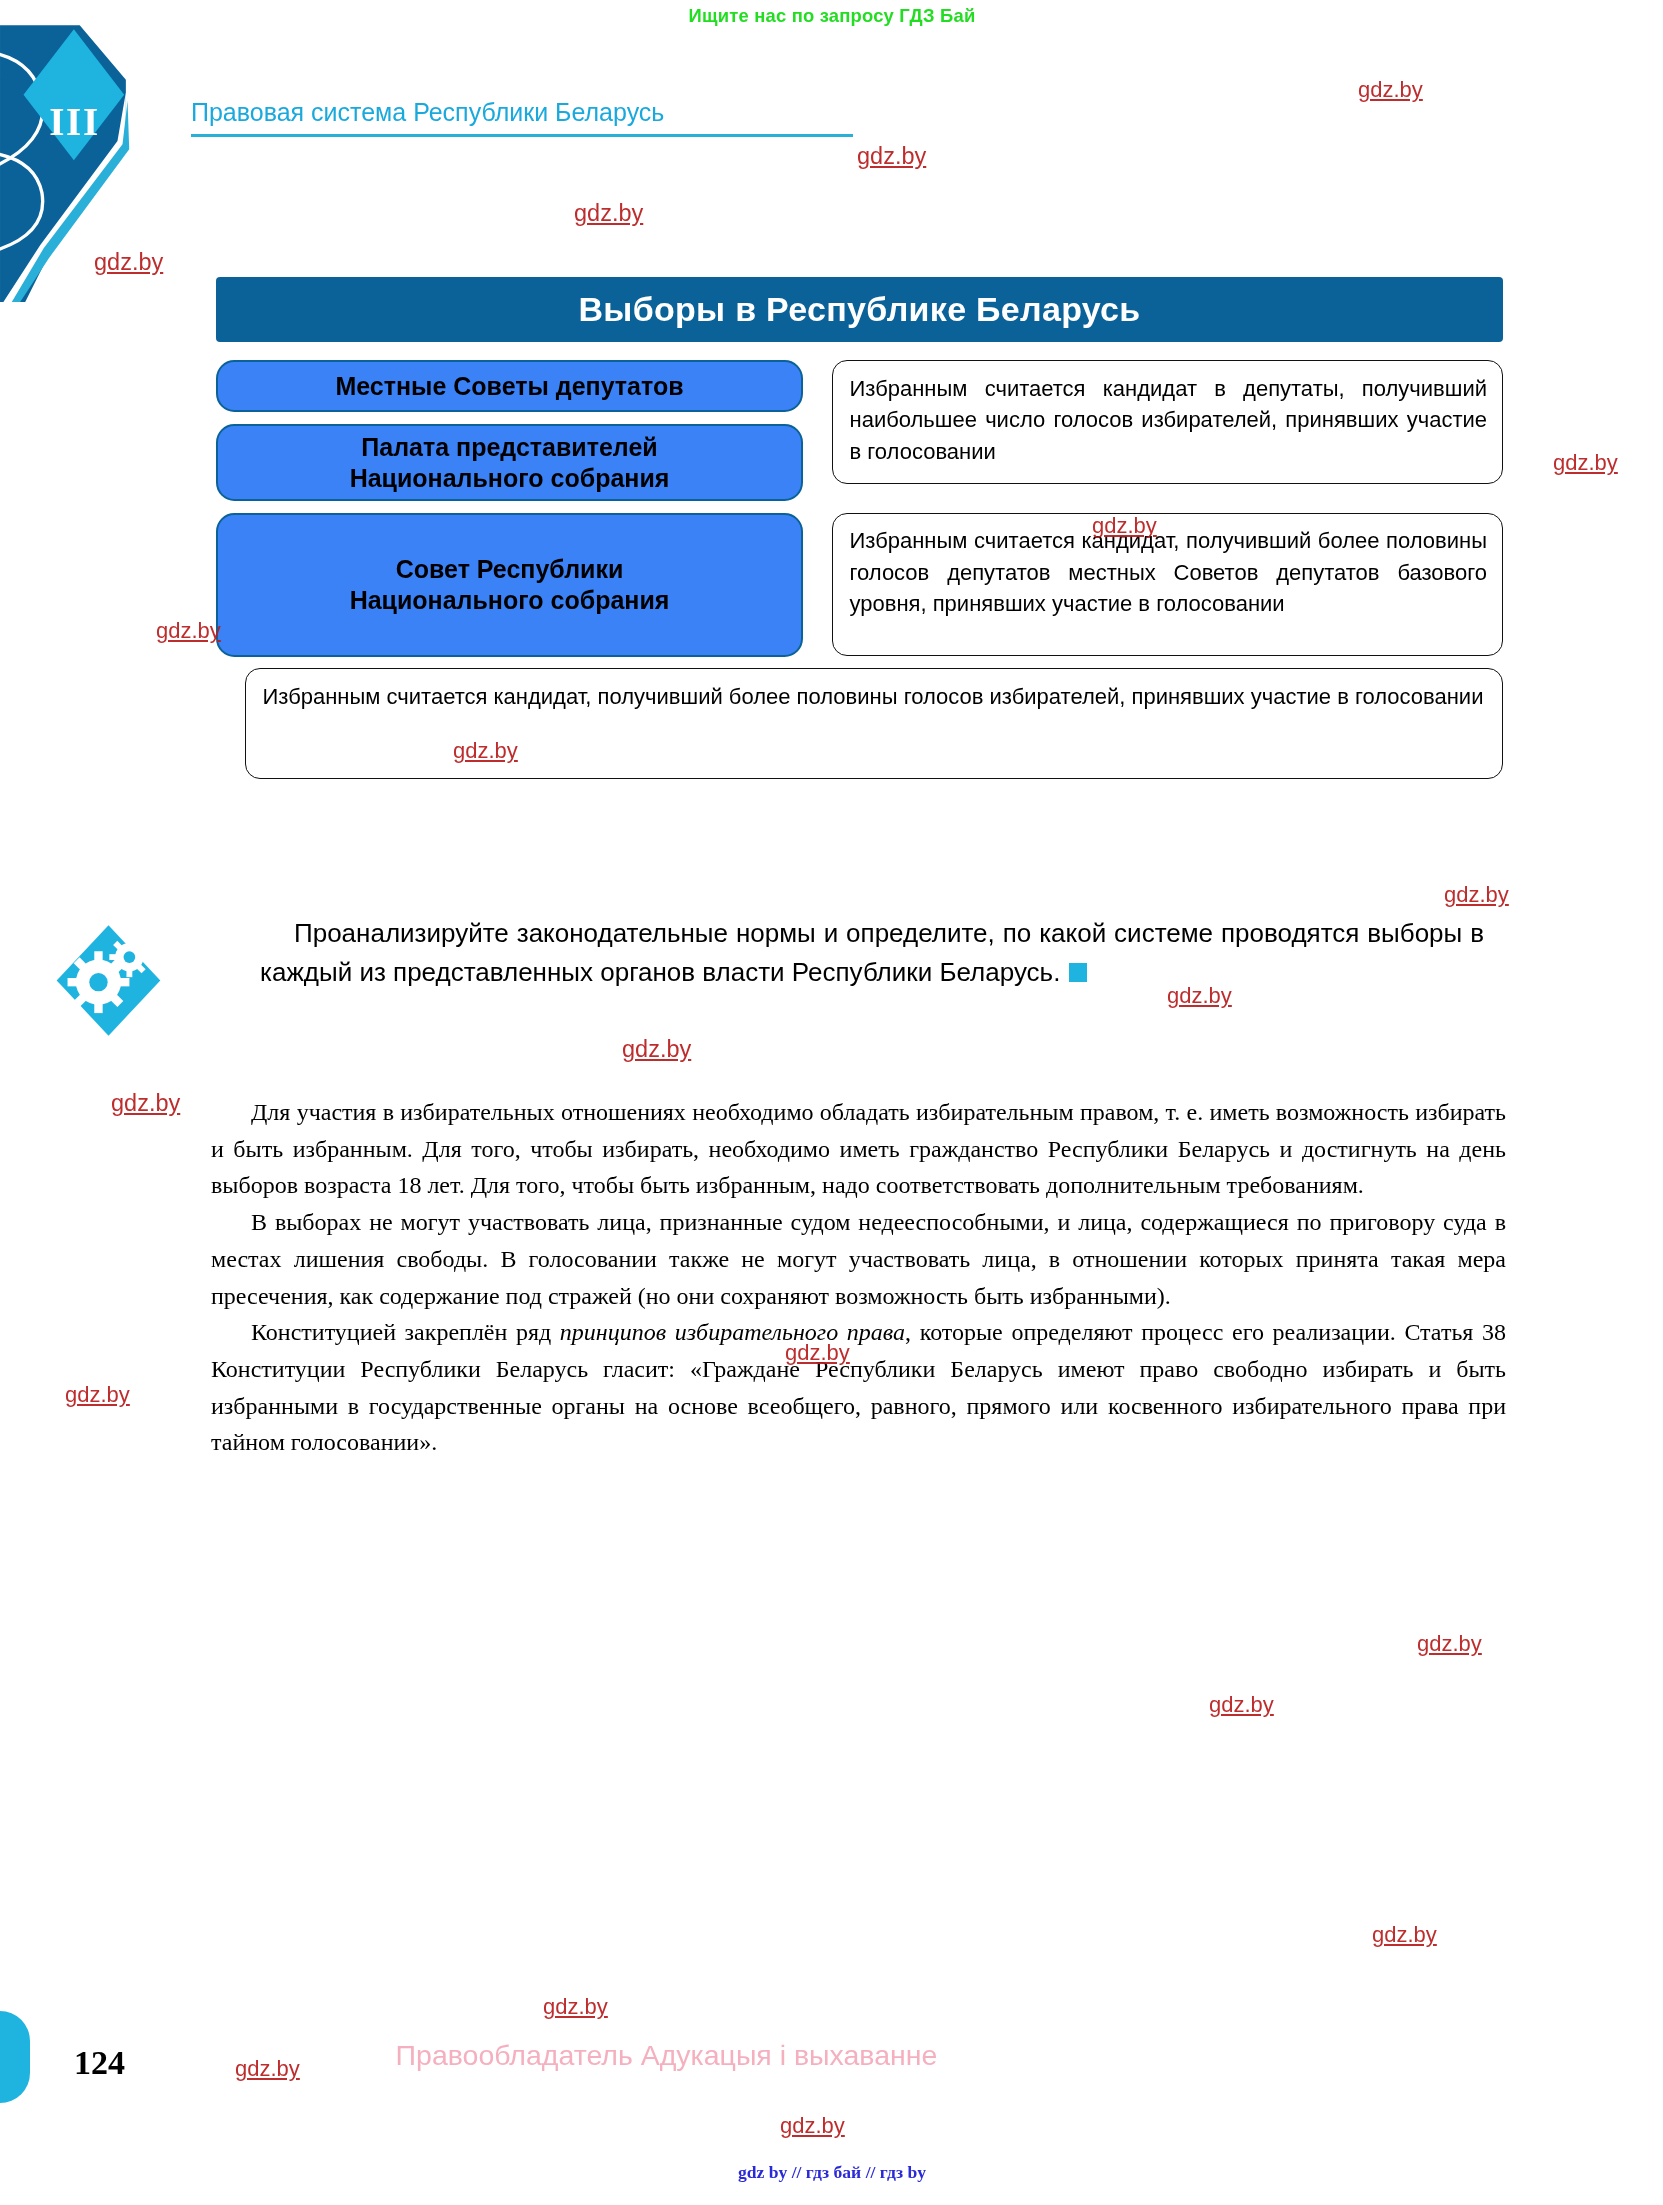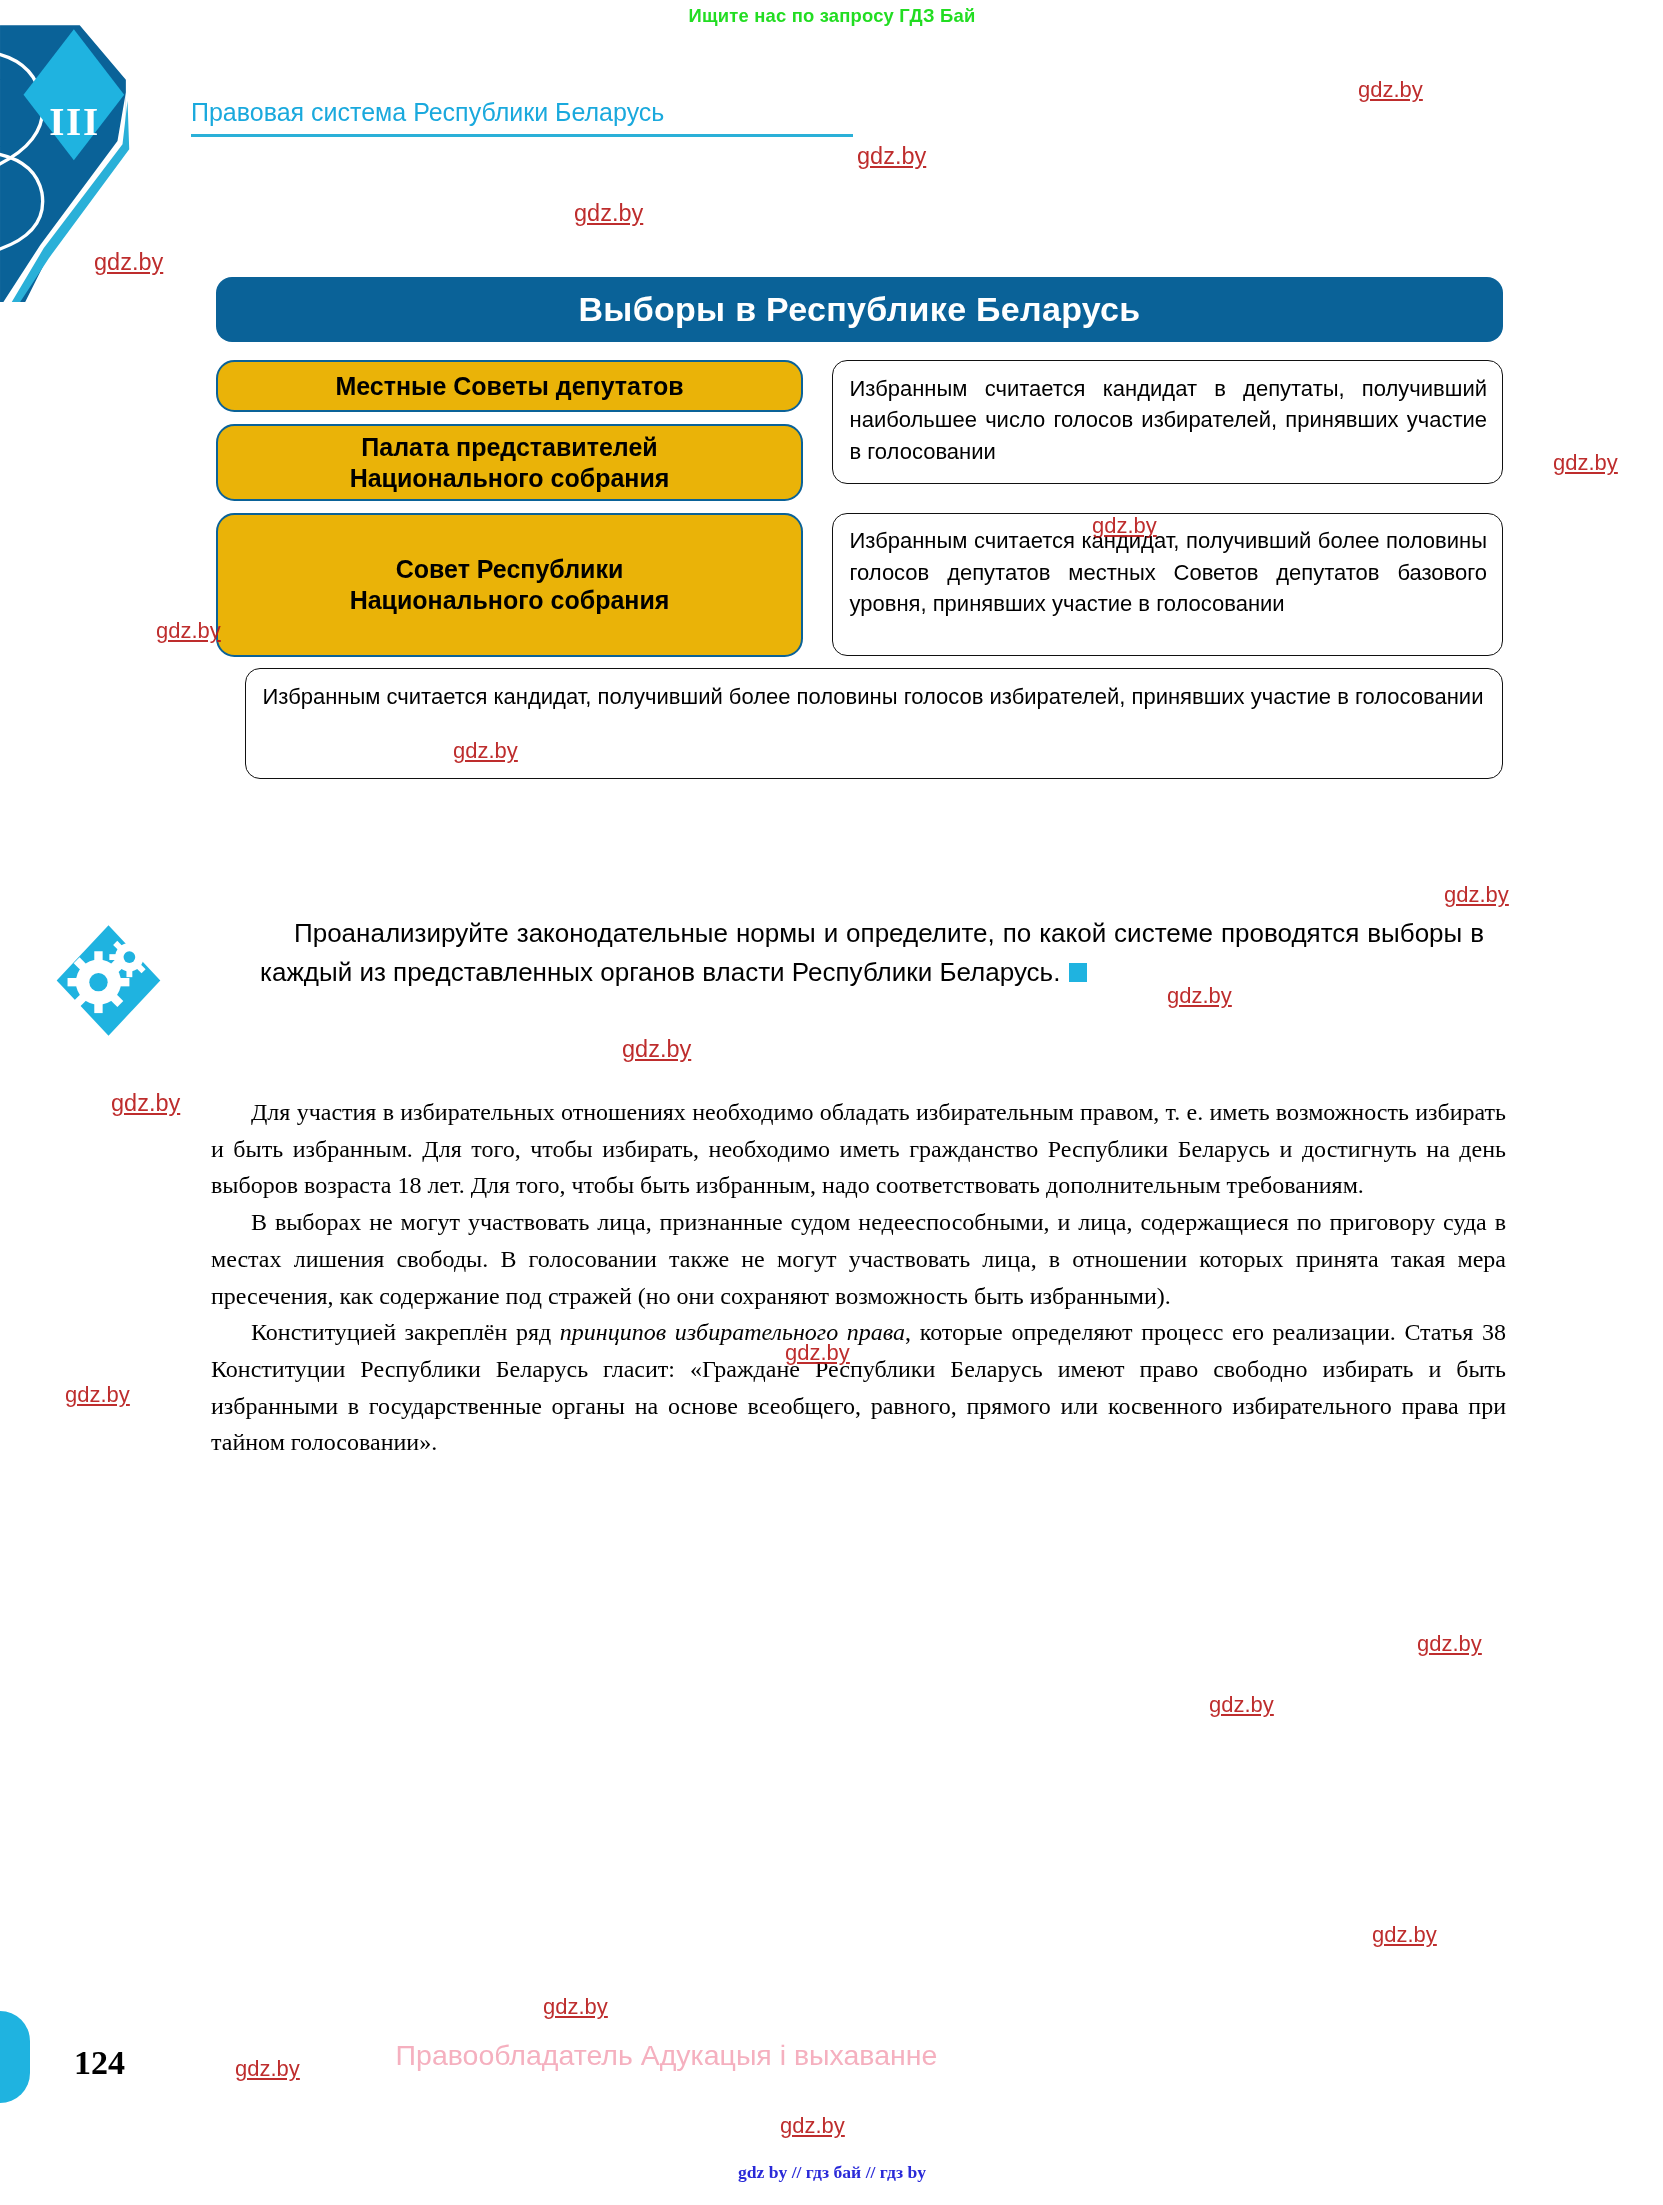--- a/index.html
+++ b/index.html
@@ -78,21 +78,21 @@
   
   .scheme {
     position: absolute;
     left: 216px;
     top: 277px;
     width: 1287px;
   }
   .scheme-title {
     background: #0a6298;
     color: #ffffff;
-    border-radius: 16px;
+    border-radius: 4px;
     height: 65px;
     line-height: 65px;
     text-align: center;
     font-size: 34px;
     font-weight: bold;
     font-family: "Liberation Sans", sans-serif;
     letter-spacing: 0.3px;
   }
   .scheme-rows {
     margin-top: 18.4px;
@@ -104,21 +104,21 @@
     margin-bottom: 11.7px;
   }
   .scheme-left-col {
     width: 587px;
     flex: 0 0 587px;
     display: flex;
     flex-direction: column;
     gap: 11.7px;
   }
   .organ-box {
-    background: #eab308;
+    background: #3b82f6;
     border: 2.5px solid #0a6298;
     border-radius: 18.4px;
     color: #000000;
     font-size: 25px;
     font-weight: bold;
     font-family: "Liberation Sans", sans-serif;
     display: flex;
     align-items: center;
     justify-content: center;
     text-align: center;

